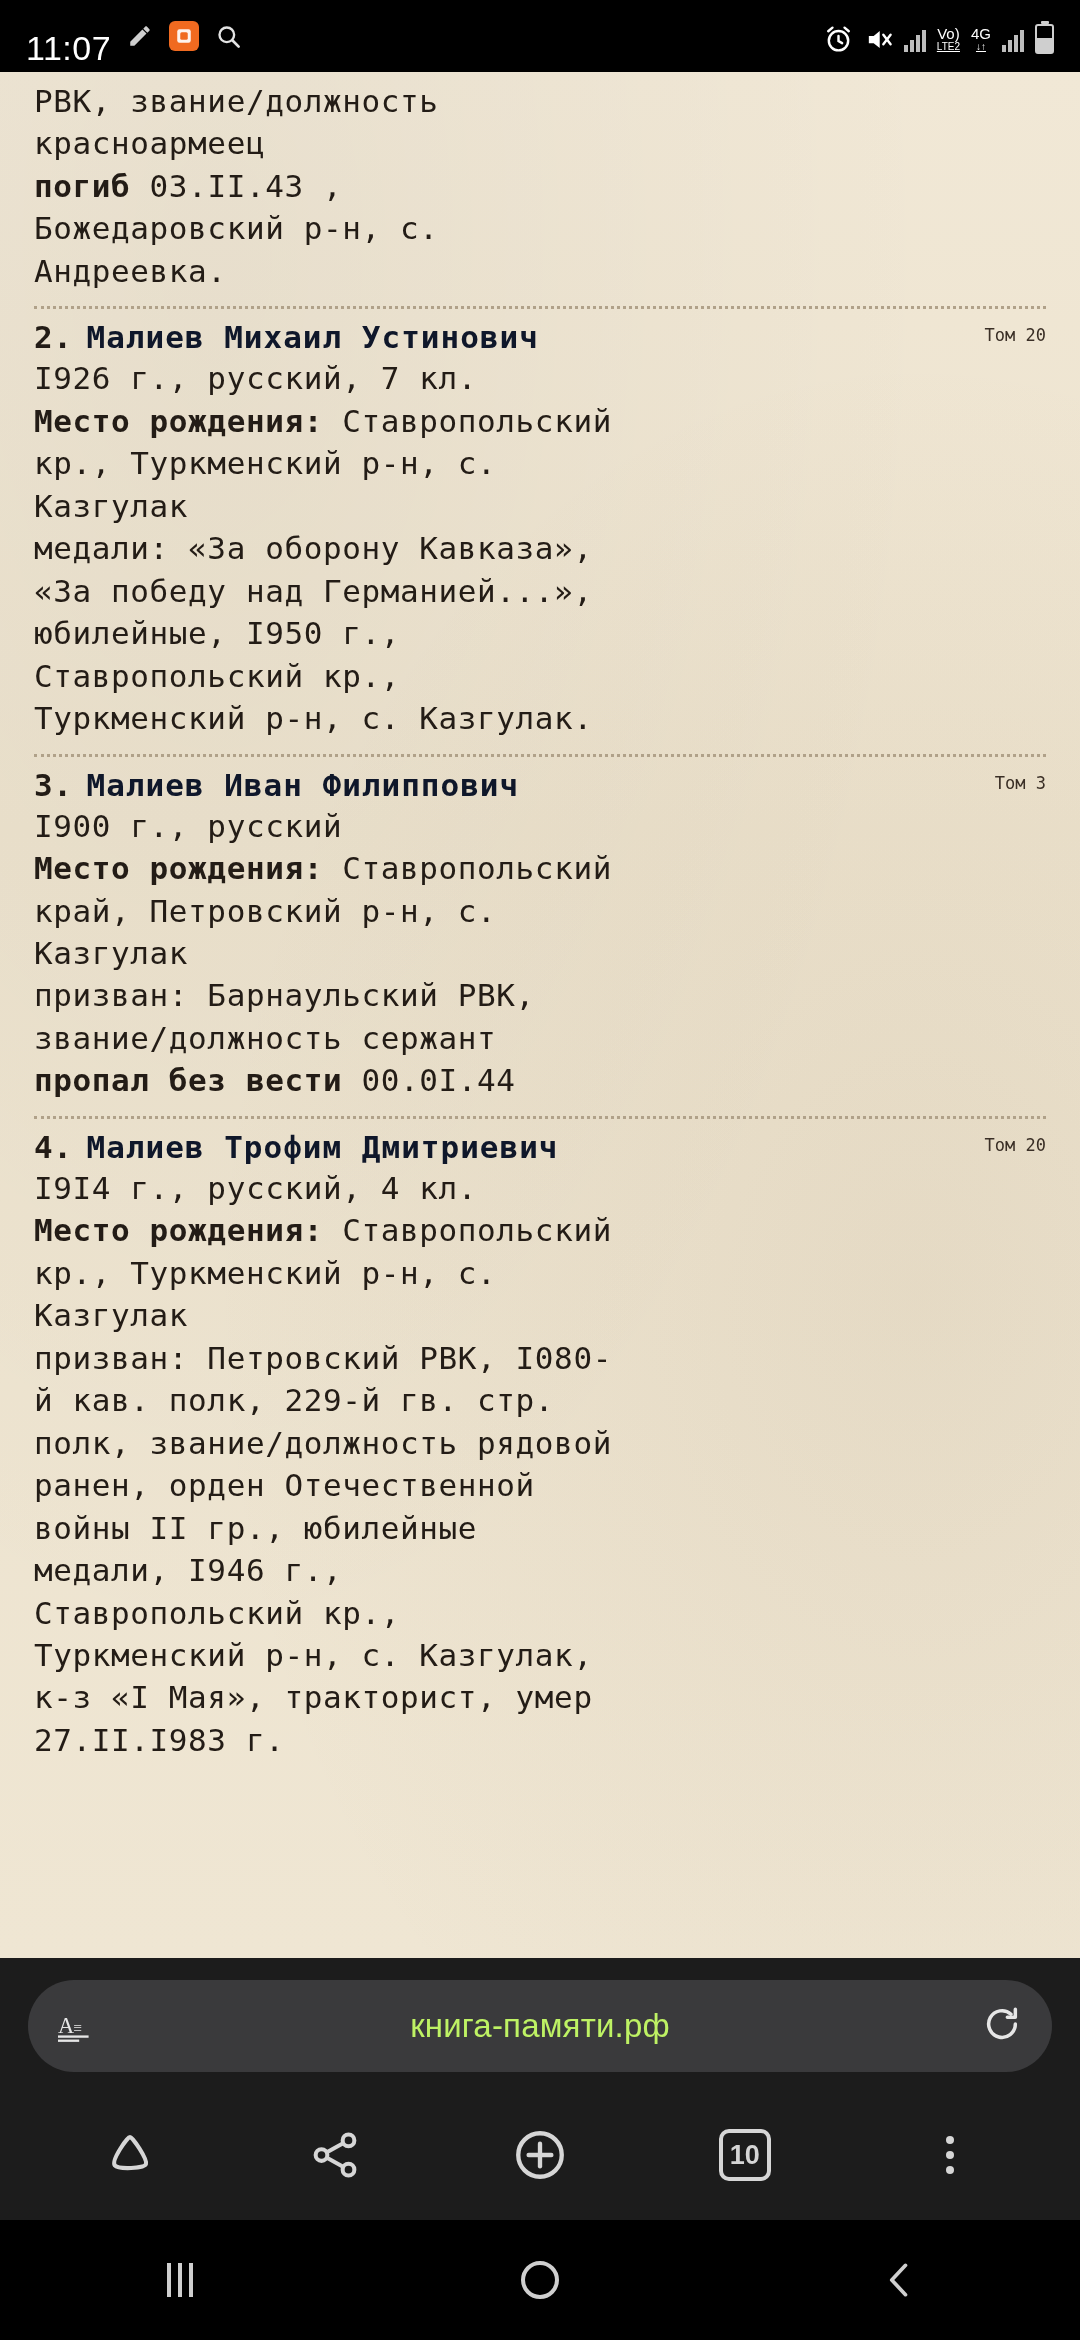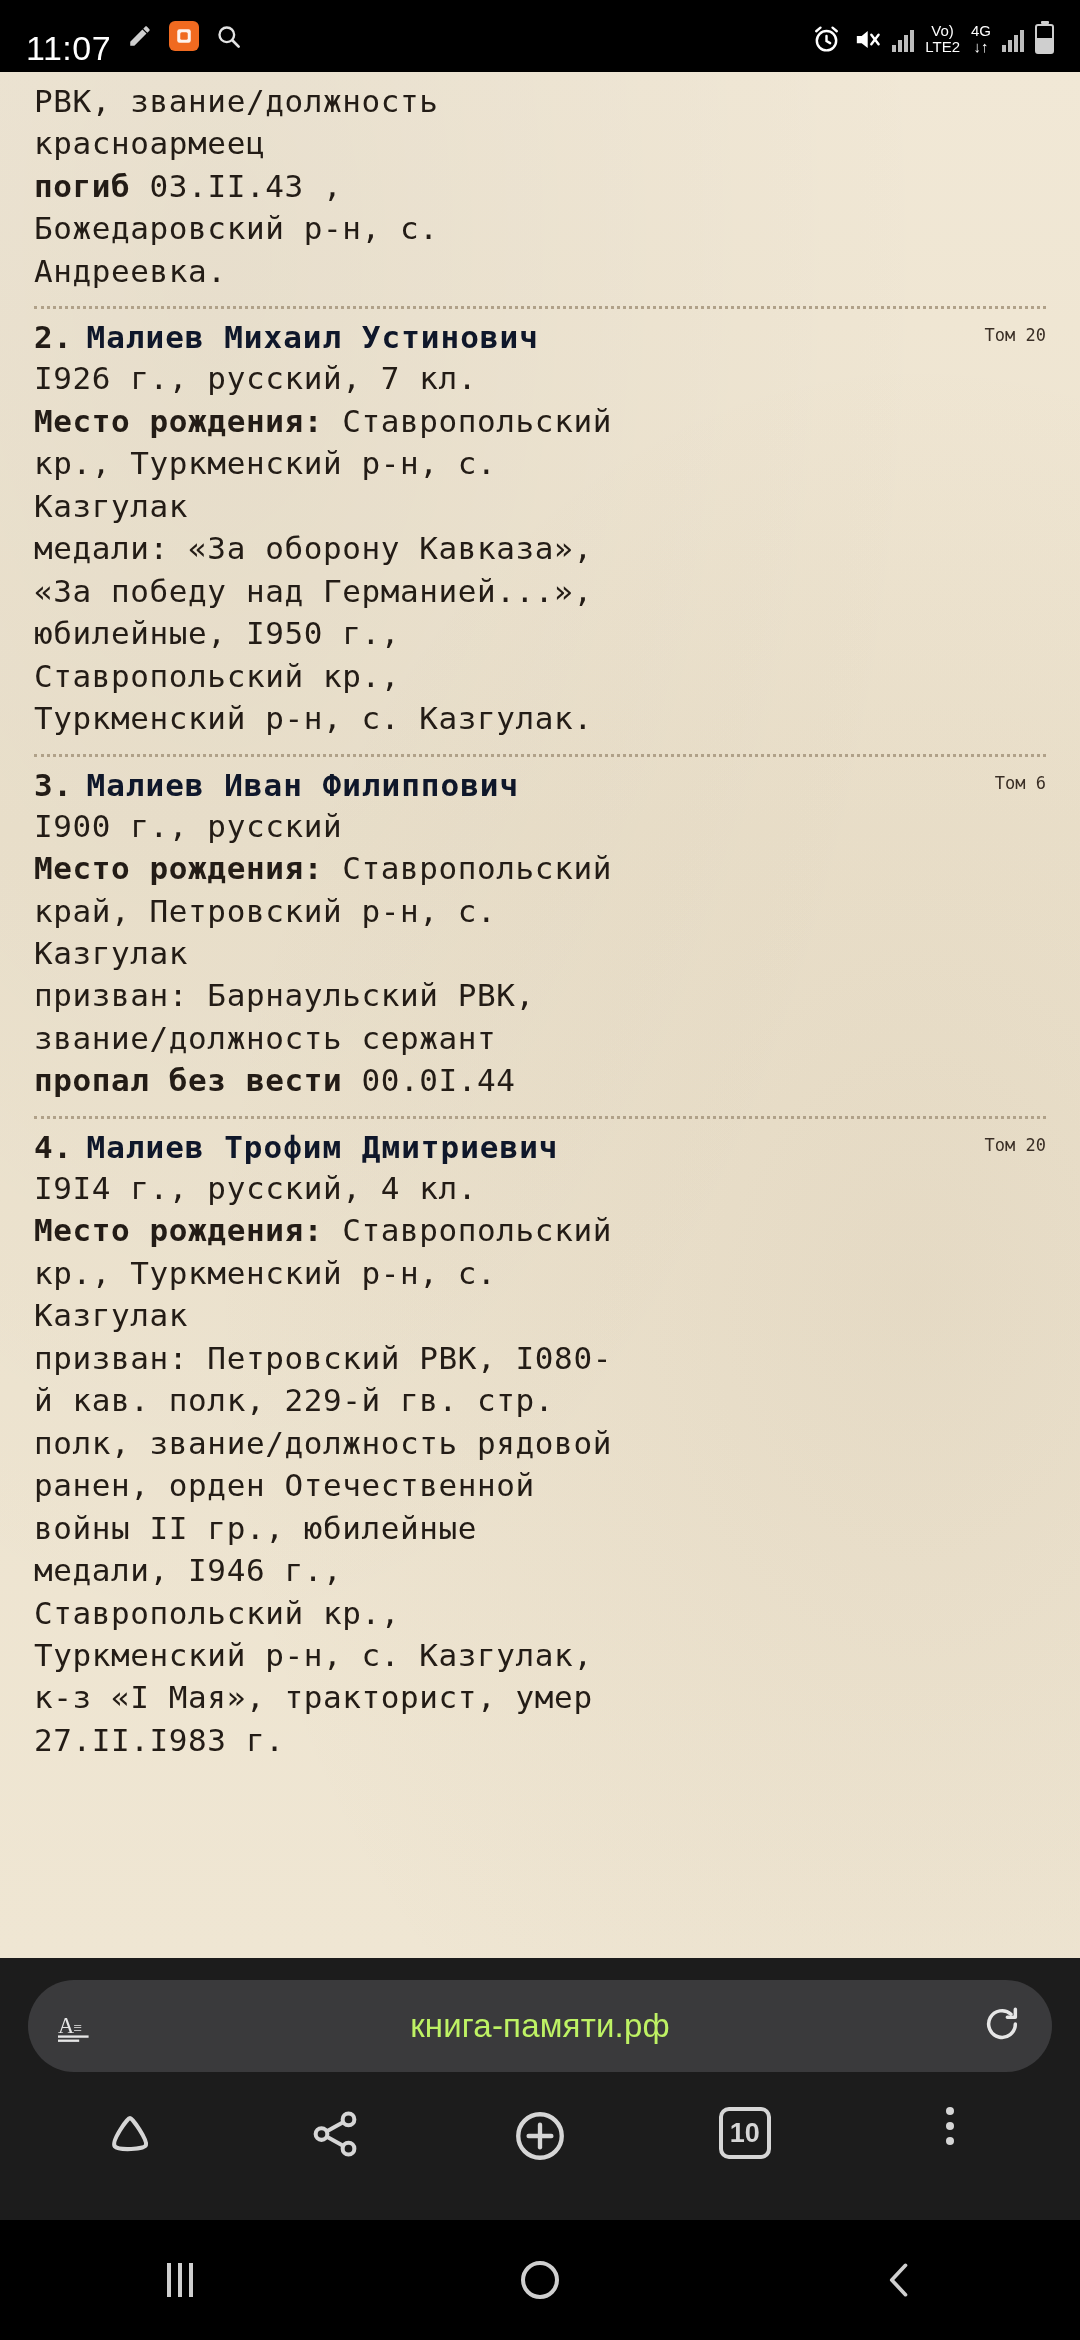--- a/index.html
+++ b/index.html
@@ -54,21 +54,21 @@
     border-radius: 6px;
     display: flex; align-items: center; justify-content: center;
   }
   .net-txt {
     color: #fff;
     font-size: 16px;
     line-height: 1.05;
     text-align: center;
   }
   .net-txt .l1 { display: block; font-size: 15px; }
-  .net-txt .l2 { display: block; font-size: 15px; }
+  .net-txt .l2 { display: block; font-size: 10px; text-decoration: underline; }
   .sig {
     display: inline-flex;
     align-items: flex-end;
     gap: 2px;
     height: 26px;
   }
   .sig i {
     display: block;
     width: 4px;
     background: #bdbdbd;
@@ -197,21 +197,21 @@
     flex: 0 0 auto;
     background: #1c1c1c;
     height: 130px;
     display: flex;
     align-items: center;
     justify-content: space-around;
     padding: 0 28px;
   }
   .tb-btn {
     width: 96px; height: 96px;
-    display: flex; justify-content: center;
+    display: flex; align-items: center; justify-content: center;
     color: #d6d6d6;
   }
   .tabs-count {
     width: 52px; height: 52px;
     border: 4px solid #d6d6d6;
     border-radius: 10px;
     display: flex; align-items: center; justify-content: center;
     color: #d6d6d6;
     font-size: 27px;
     font-weight: bold;
@@ -321,21 +321,21 @@
         <div class="rec-text">I926 г., русский, 7 кл.</div>
         <div class="rec-text"><span class="lead-b">Место рождения:</span><span> Ставропольский</span><span class="line">кр., Туркменский р-н, с.</span><span class="line">Казгулак</span></div>
         <div class="rec-text"><span class="line">медали: «За оборону Кавказа»,</span><span class="line">«За победу над Германией...»,</span><span class="line">юбилейные, I950 г.,</span><span class="line">Ставропольский кр.,</span><span class="line">Туркменский р-н, с. Казгулак.</span></div>
       </div>
 
       <div class="divider"></div>
       <div class="entry">
         <div class="entry-head">
           <span class="entry-num">3.</span>
           <span class="entry-name">Малиев Иван Филиппович</span>
-          <span class="entry-vol">Том 6</span>
+          <span class="entry-vol">Том 3</span>
         </div>
         <div class="rec-text">I900 г., русский</div>
         <div class="rec-text"><span class="lead-b">Место рождения:</span><span> Ставропольский</span><span class="line">край, Петровский р-н, с.</span><span class="line">Казгулак</span></div>
         <div class="rec-text"><span class="line">призван: Барнаульский РВК,</span><span class="line">звание/должность сержант</span></div>
         <div class="rec-text"><span class="lead-b">пропал без вести</span><span> 00.0I.44</span></div>
       </div>
 
       <div class="divider"></div>
       <div class="entry">
         <div class="entry-head">

